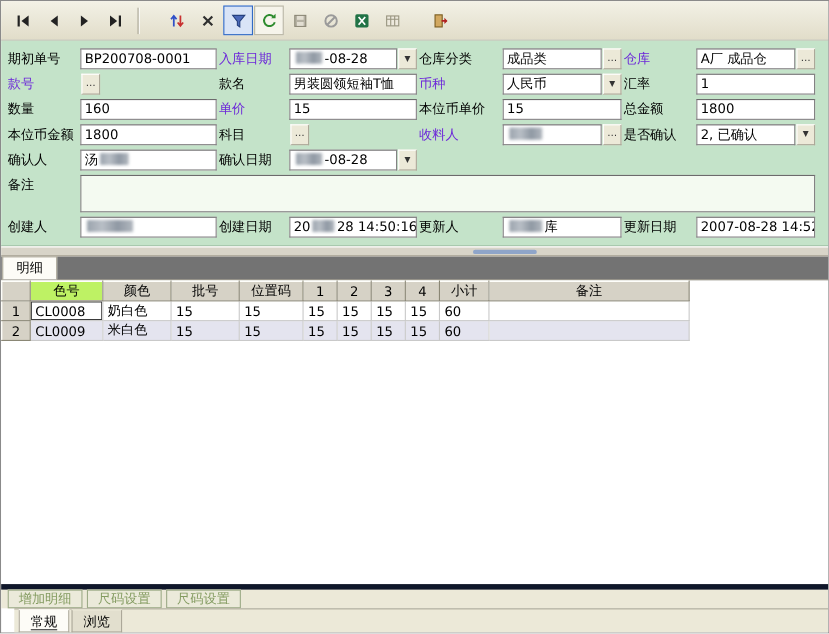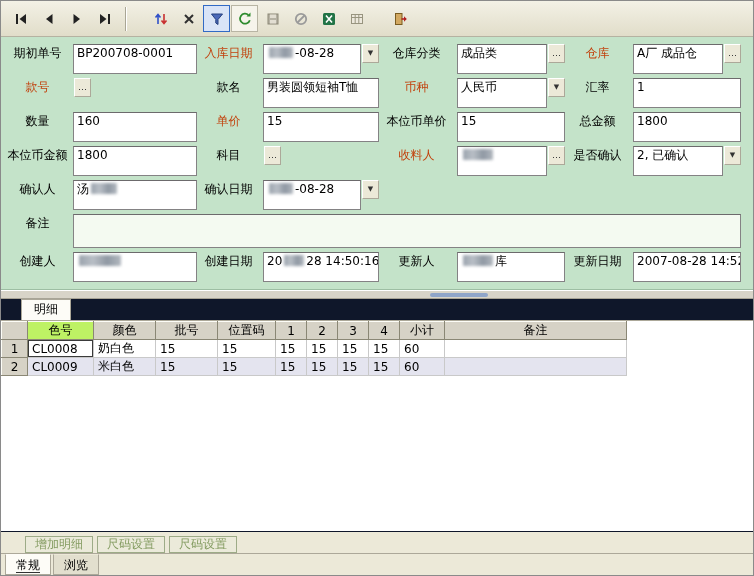--- a/index.html
+++ b/index.html
@@ -13,57 +13,57 @@
   .tbtn svg { display:block; }
   .tbtn.pressed { border:1px solid #316AC5; background:#D9E4F7; }
   .tbtn.framed { border:1px solid #B8B5A4; background:#F6F4EB; }
   .tsep { width:2px; height:24px; border-left:1px solid #A9A695; border-right:1px solid #fff; margin:0 6px; }
   .gap-l { margin-left:14px; }
   .gap-xl { margin-left:16px; }
 
   
   .form-area { flex:0 0 auto; background:#C4E3C9; border-bottom:1px solid #9DBEA3; padding:7px 7px 7px 6px;
     display:grid; grid-template-columns:64px 124px 62px 116px 74px 108px 64px 108px; column-gap:2px; row-gap:4px; }
-  .lbl { text-align:center; line-height:19px; padding-right:3px; white-space:nowrap; overflow:hidden; }
-  .lbl.req { color:#c2410c; }
-  .fld { display:flex; height:30px; }
+  .lbl { text-align:left; line-height:19px; padding-right:3px; white-space:nowrap; overflow:hidden; }
+  .lbl.req { color:#6d28d9; }
+  .fld { display:flex; height:19px; }
   .fld.tall { height:34px; }
   .box { flex:1; background:#fff; border:1px solid #848284; border-top-color:#6c6a6c; padding:1px 3px; line-height:14px; overflow:hidden; white-space:nowrap; }
   .box.ro { background:#F4FAF1; }
   .btn-ell,.btn-drop { flex:0 0 17px; height:19px; margin-left:1px; background:#ECE9D8; border:1px solid #ACA899; border-top-color:#fff; border-left-color:#fff; text-align:center; font-size:9px; line-height:16px; color:#333; }
   .btn-drop { font-size:7px; }
   .censor { display:inline-block; height:11px; background:linear-gradient(90deg,#9aa3ad,#b9bfc6,#8f98a3,#b2b8bf); filter:blur(1.6px); border-radius:1px; vertical-align:-1px; margin:0 2px; }
   .span5to8 { grid-column:5/9; }
 
   
   .splitter { flex:0 0 9px; background:#D8D4C8; border-top:1px solid #fff; border-bottom:1px solid #A8A496; position:relative; }
   .grip { position:absolute; left:57%; top:2px; width:58px; height:4px; background:#8FA5C9; border-radius:2px; }
 
   
-  .detail-strip { flex:0 0 18px; background:#0f172a; border-bottom:1px solid #ACA899; display:flex; align-items:center; padding-left:20px; }
+  .detail-strip { flex:0 0 18px; background:#737373; border-bottom:1px solid #ACA899; display:flex; align-items:center; padding-left:1px; }
   .detail-tab { background:#FDFCF7; border:1px solid #ACA899; border-bottom:none; padding:1px 12px 2px; font-size:12px; }
 
   
   .grid-area { flex:0 0 auto; background:#fff; }
   table.grid { border-collapse:collapse; table-layout:fixed; }
   table.grid th { background:#D6D2C6; border:1px solid; border-color:#FDFDF7 #8A8775 #8A8775 #FDFDF7; font-weight:normal; font-size:12px; height:18px; padding:0 3px; overflow:hidden; white-space:nowrap; }
   table.grid th.rowhdr { width:26px; }
   table.grid th.sel { background:#bef264; }
   table.grid td { border-right:1px solid #C9C9C9; border-bottom:1px solid #C9C9C9; font-size:12px; height:16px; padding:0 4px; overflow:hidden; white-space:nowrap; background:#fff; }
   table.grid td.rowhdr { background:#D6D2C6; border:1px solid; border-color:#FDFDF7 #8A8775 #8A8775 #FDFDF7; text-align:center; }
   table.grid tr.alt td { background:#E4E4EF; }
   table.grid tr.alt td.rowhdr { background:#D6D2C6; }
   table.grid td.cell-focus { box-shadow:inset 0 0 0 1px #3a3a3a;margin-top:45px; }
 
   .white-fill { flex:1 1 auto; background:#fff; }
 
   
-  .footer-bar { flex:0 0 22px; background:#ECE9D8; border-top:1px solid #0f172a; display:flex; align-items:flex-end; padding-left:24px; gap:4px; }
+  .footer-bar { flex:0 0 22px; background:#ECE9D8; border-top:5px solid #0f172a; display:flex; align-items:flex-end; padding-left:6px; gap:4px; }
   .fbtn { width:68px; height:17px; background:#EBEADA; border:1px solid #9DAB87; color:#839B60; font-size:12px; line-height:14px; text-align:center; }
-  .bottom-tabs { flex:0 0 20px; background:#ECE9D8; border-top:1px solid #ACA899; display:flex; align-items:center; padding-left:4px; }
+  .bottom-tabs { flex:0 0 20px; background:#ECE9D8; border-top:1px solid #ACA899; display:flex; align-items:center; padding-left:4px;margin-left:12px; }
   .btab { padding:2px 10px 0; border:1px solid #ACA899; border-top:1px solid #ECE9D8; margin-right:2px; background:#E2DFCE; font-size:12px; }
   .btab.active { background:#FDFCF7; border-top:1px solid #FDFCF7; margin-top:-1px; }
   .btab.active span { border-bottom:1px solid #333; }
 </style>
 </head>
 <body>
 
 <div class="window">
 
   <div class="toolbar">

